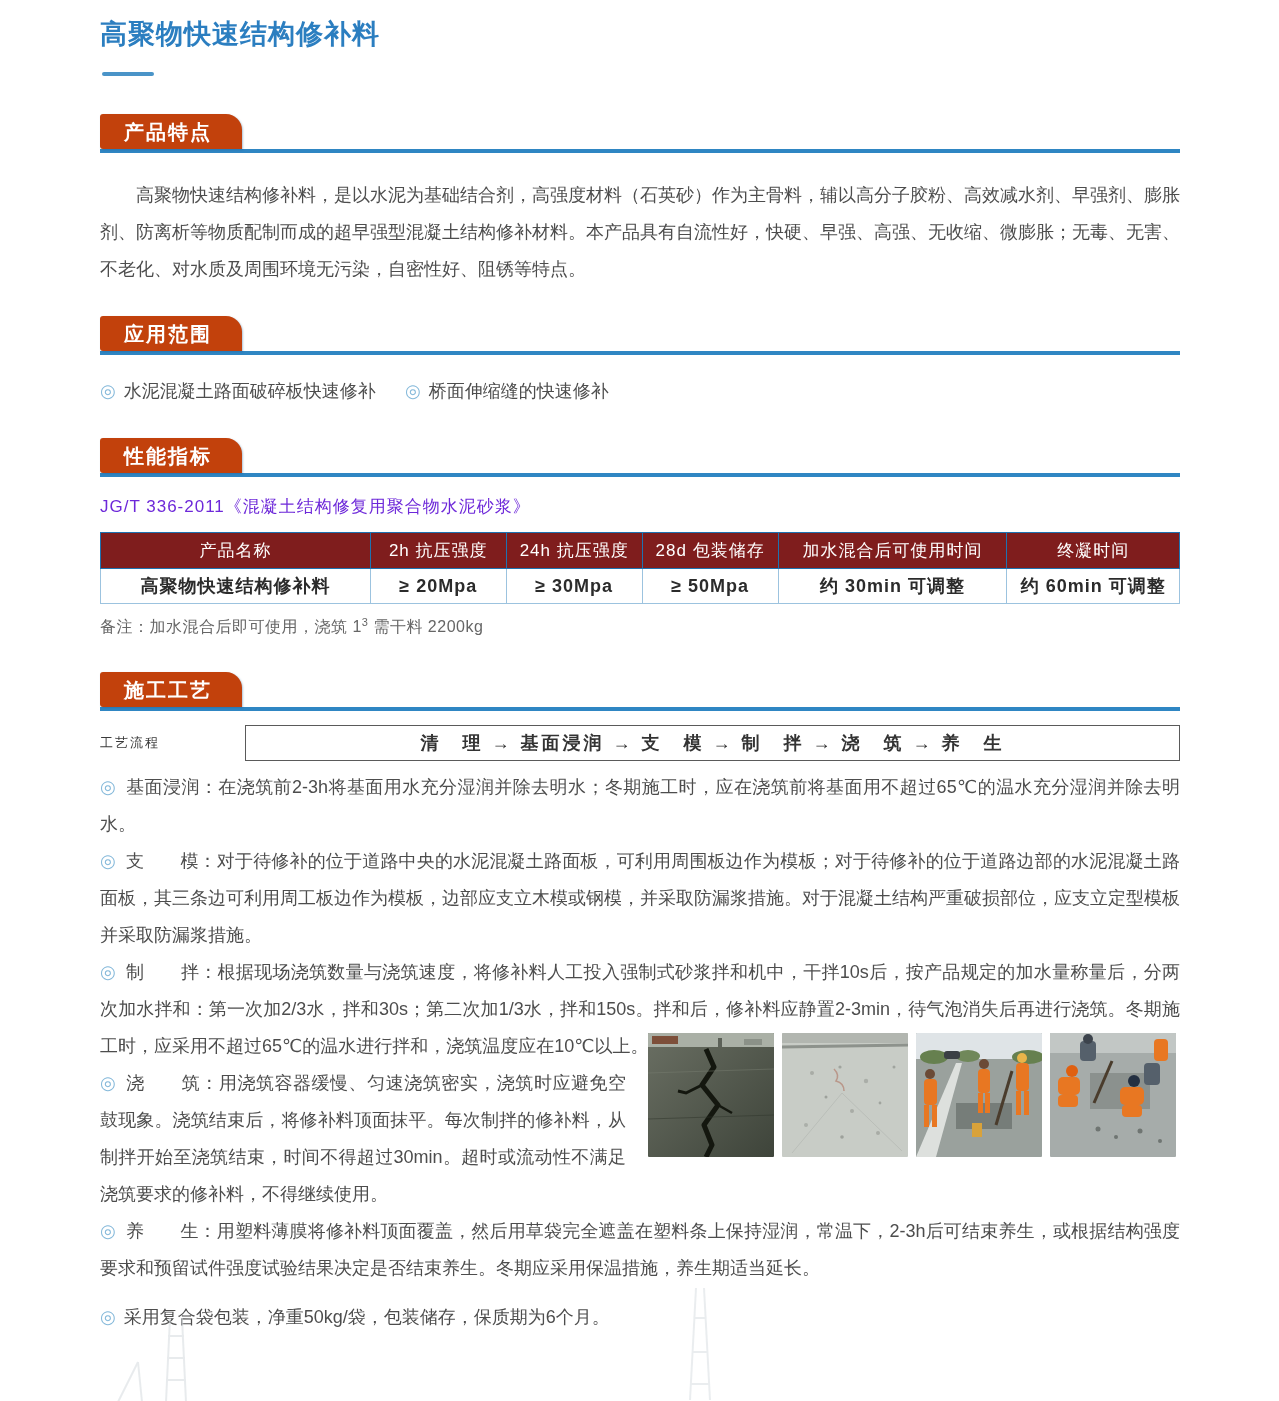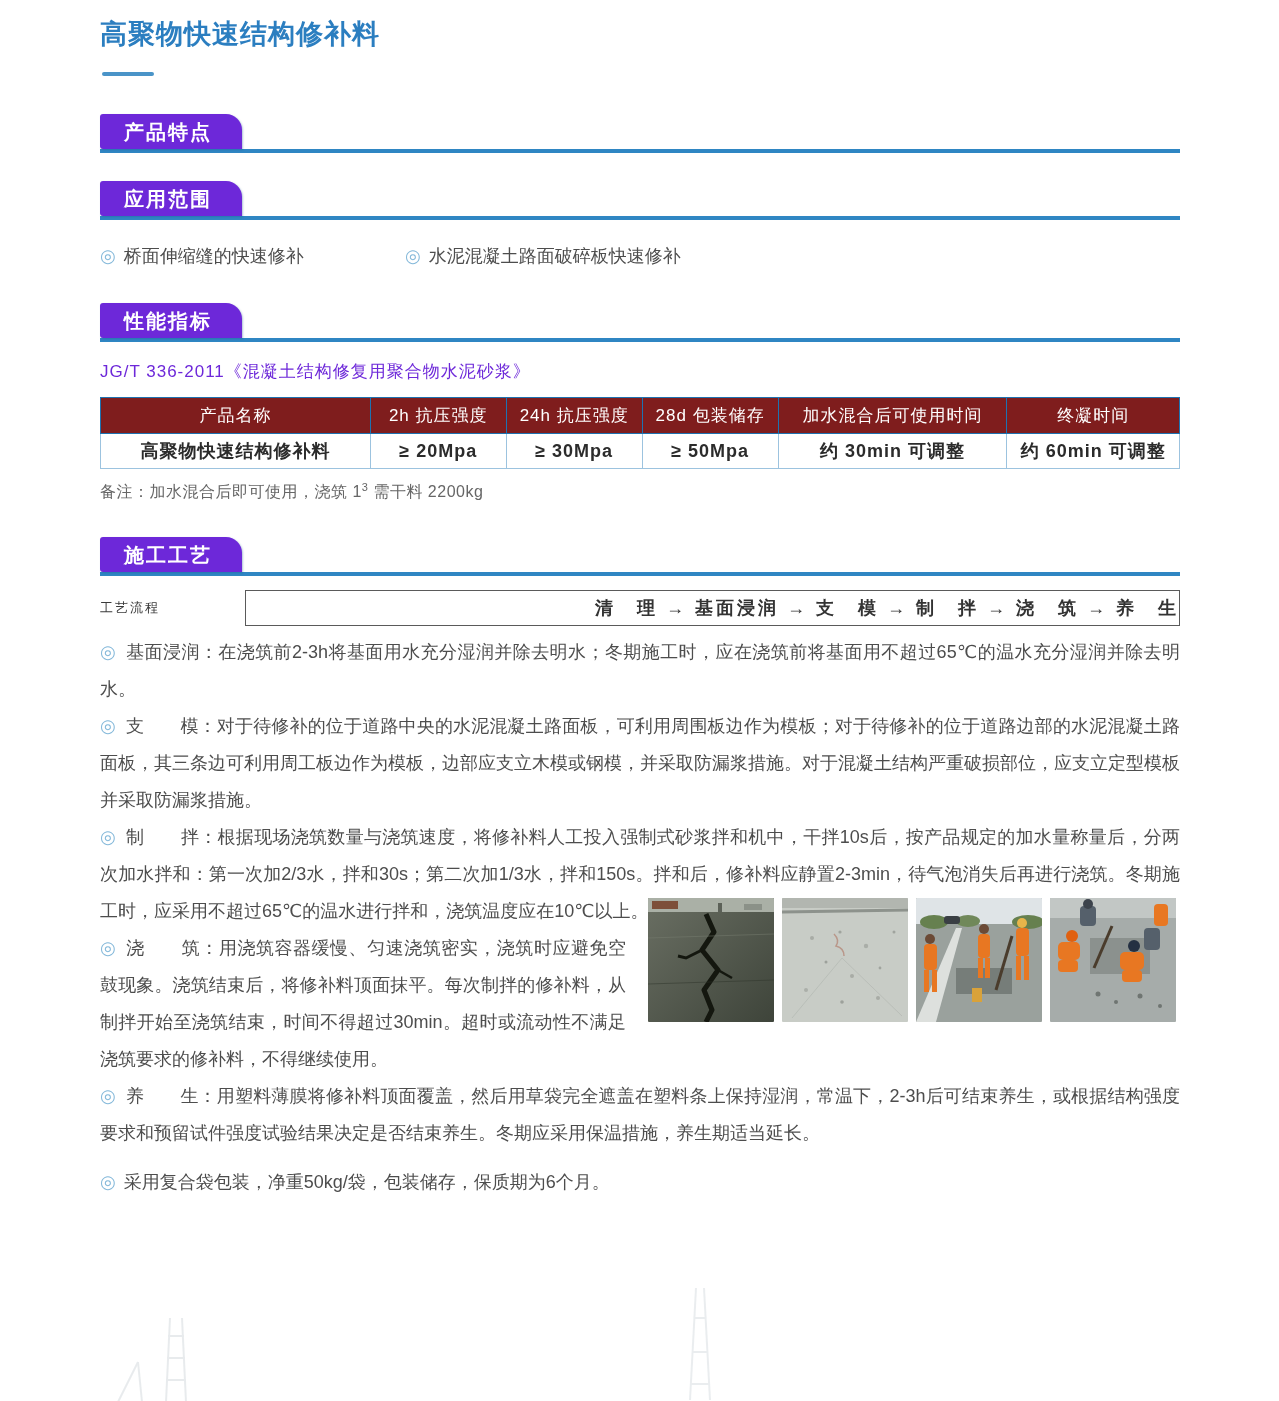--- a/index.html
+++ b/index.html
@@ -17,21 +17,21 @@
   }
   .title-underline{
     width:52px;height:4px;background:#4a94c8;margin:20px 0 38px 2px;border-radius:2px;
   }
 
   
   .section-header{
     border-bottom:4px solid #2f86c3;line-height:0;
   }
   .section-tab{
-    display:inline-block;background:#6d28d9;color:#ffffff;
+    display:inline-block;background:#c2410c;color:#ffffff;
     font-size:20px;font-weight:bold;letter-spacing:2px;
     padding:8px 30px 7px 24px;line-height:20px;
     border-radius:3px 16px 0 3px;
     box-shadow:1px 1px 2px rgba(30,90,140,.35);
   }
 
   
   .para{
     font-size:18px;line-height:37px;text-align:justify;color:#4d4d4d;
     margin:24px 0 0 0;text-indent:2em;
@@ -66,21 +66,21 @@
   .col-2h,.col-24h,.col-28d{width:12.6%;}
   .col-time{width:21.2%;}
   .col-final{width:16%;}
   .table-note{font-size:16px;color:#666;margin-top:12px;letter-spacing:.5px;}
   .table-note sup{font-size:11px;}
 
   
   .flow-row{display:flex;align-items:center;margin-top:14px;}
   .flow-label{font-size:13px;color:#3a3a3a;width:145px;flex:none;letter-spacing:2px;}
   .flow-box{
-    flex:1;border:1px solid #5a5a5a;text-align:right;
+    flex:1;border:1px solid #5a5a5a;text-align:center;
     font-size:18px;font-weight:bold;color:#333;padding:5px 0;letter-spacing:3px;
   }
   .steps{margin-top:8px;}
   .step{display:block;font-size:18px;line-height:37px;text-align:justify;color:#4d4d4d;margin:0;}
   .step .ring-icon{margin-right:10px;}
   .step-label{font-weight:normal;color:#4d4d4d;}
 
   .photo-strip{
     float:right;width:532px;margin:-32px 0 10px 22px;
     display:flex;gap:8px;
@@ -102,32 +102,33 @@
 <body>
 
 <div class="content">
 
   <h1 class="page-title">高聚物快速结构修补料</h1>
   <div class="title-underline"></div>
 
   <div class="section-header">
     <span class="section-tab">产品特点</span>
   </div>
+  <p class="para">高聚物快速结构修补料，是以水泥为基础结合剂，高强度材料（石英砂）作为主骨料，辅以高分子胶粉、高效减水剂、早强剂、膨胀剂、防离析等物质配制而成的超早强型混凝土结构修补材料。本产品具有自流性好，快硬、早强、高强、无收缩、微膨胀；无毒、无害、不老化、对水质及周围环境无污染，自密性好、阻锈等特点。</p>
 
   <div class="section-header section-gap-md">
     <span class="section-tab">应用范围</span>
   </div>
   <div class="app-row">
     <div class="bullet-item">
       <span class="ring-icon"></span>
-      <span>桥面伸缩缝的快速修补</span>
+      <span>水泥混凝土路面破碎板快速修补</span>
     </div>
     <div class="bullet-item">
       <span class="ring-icon"></span>
-      <span>水泥混凝土路面破碎板快速修补</span>
+      <span>桥面伸缩缝的快速修补</span>
     </div>
   </div>
 
   <div class="section-header section-gap-md">
     <span class="section-tab">性能指标</span>
   </div>
   <div class="standard-caption">JG/T 336-2011《混凝土结构修复用聚合物水泥砂浆》</div>
 
   <table class="perf">
     <colgroup>

